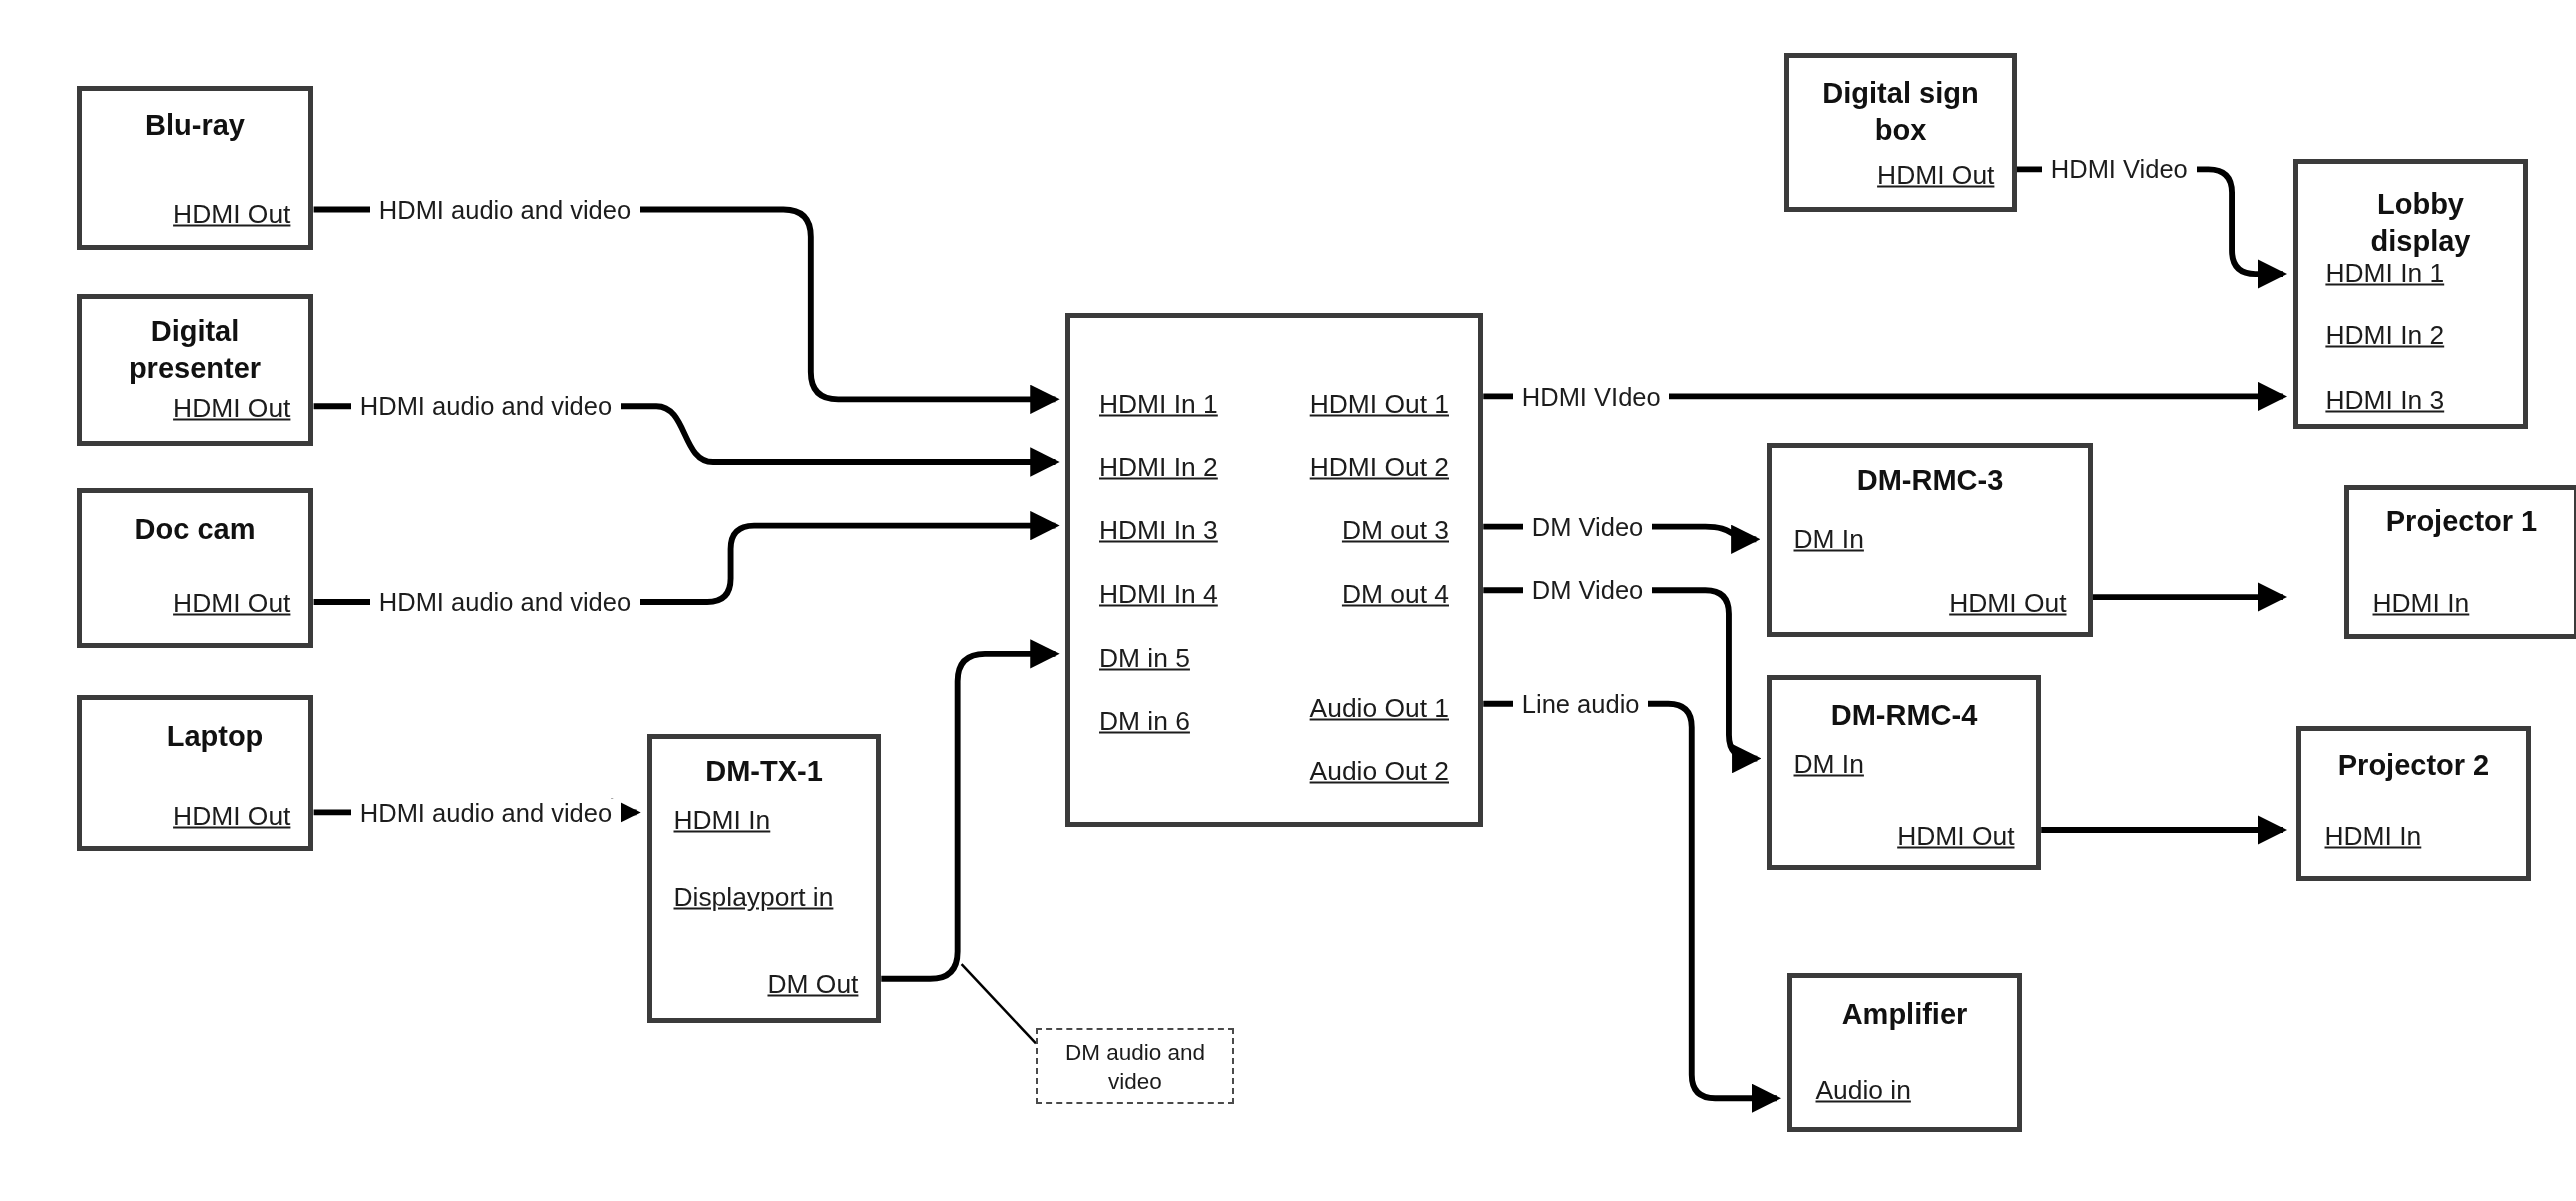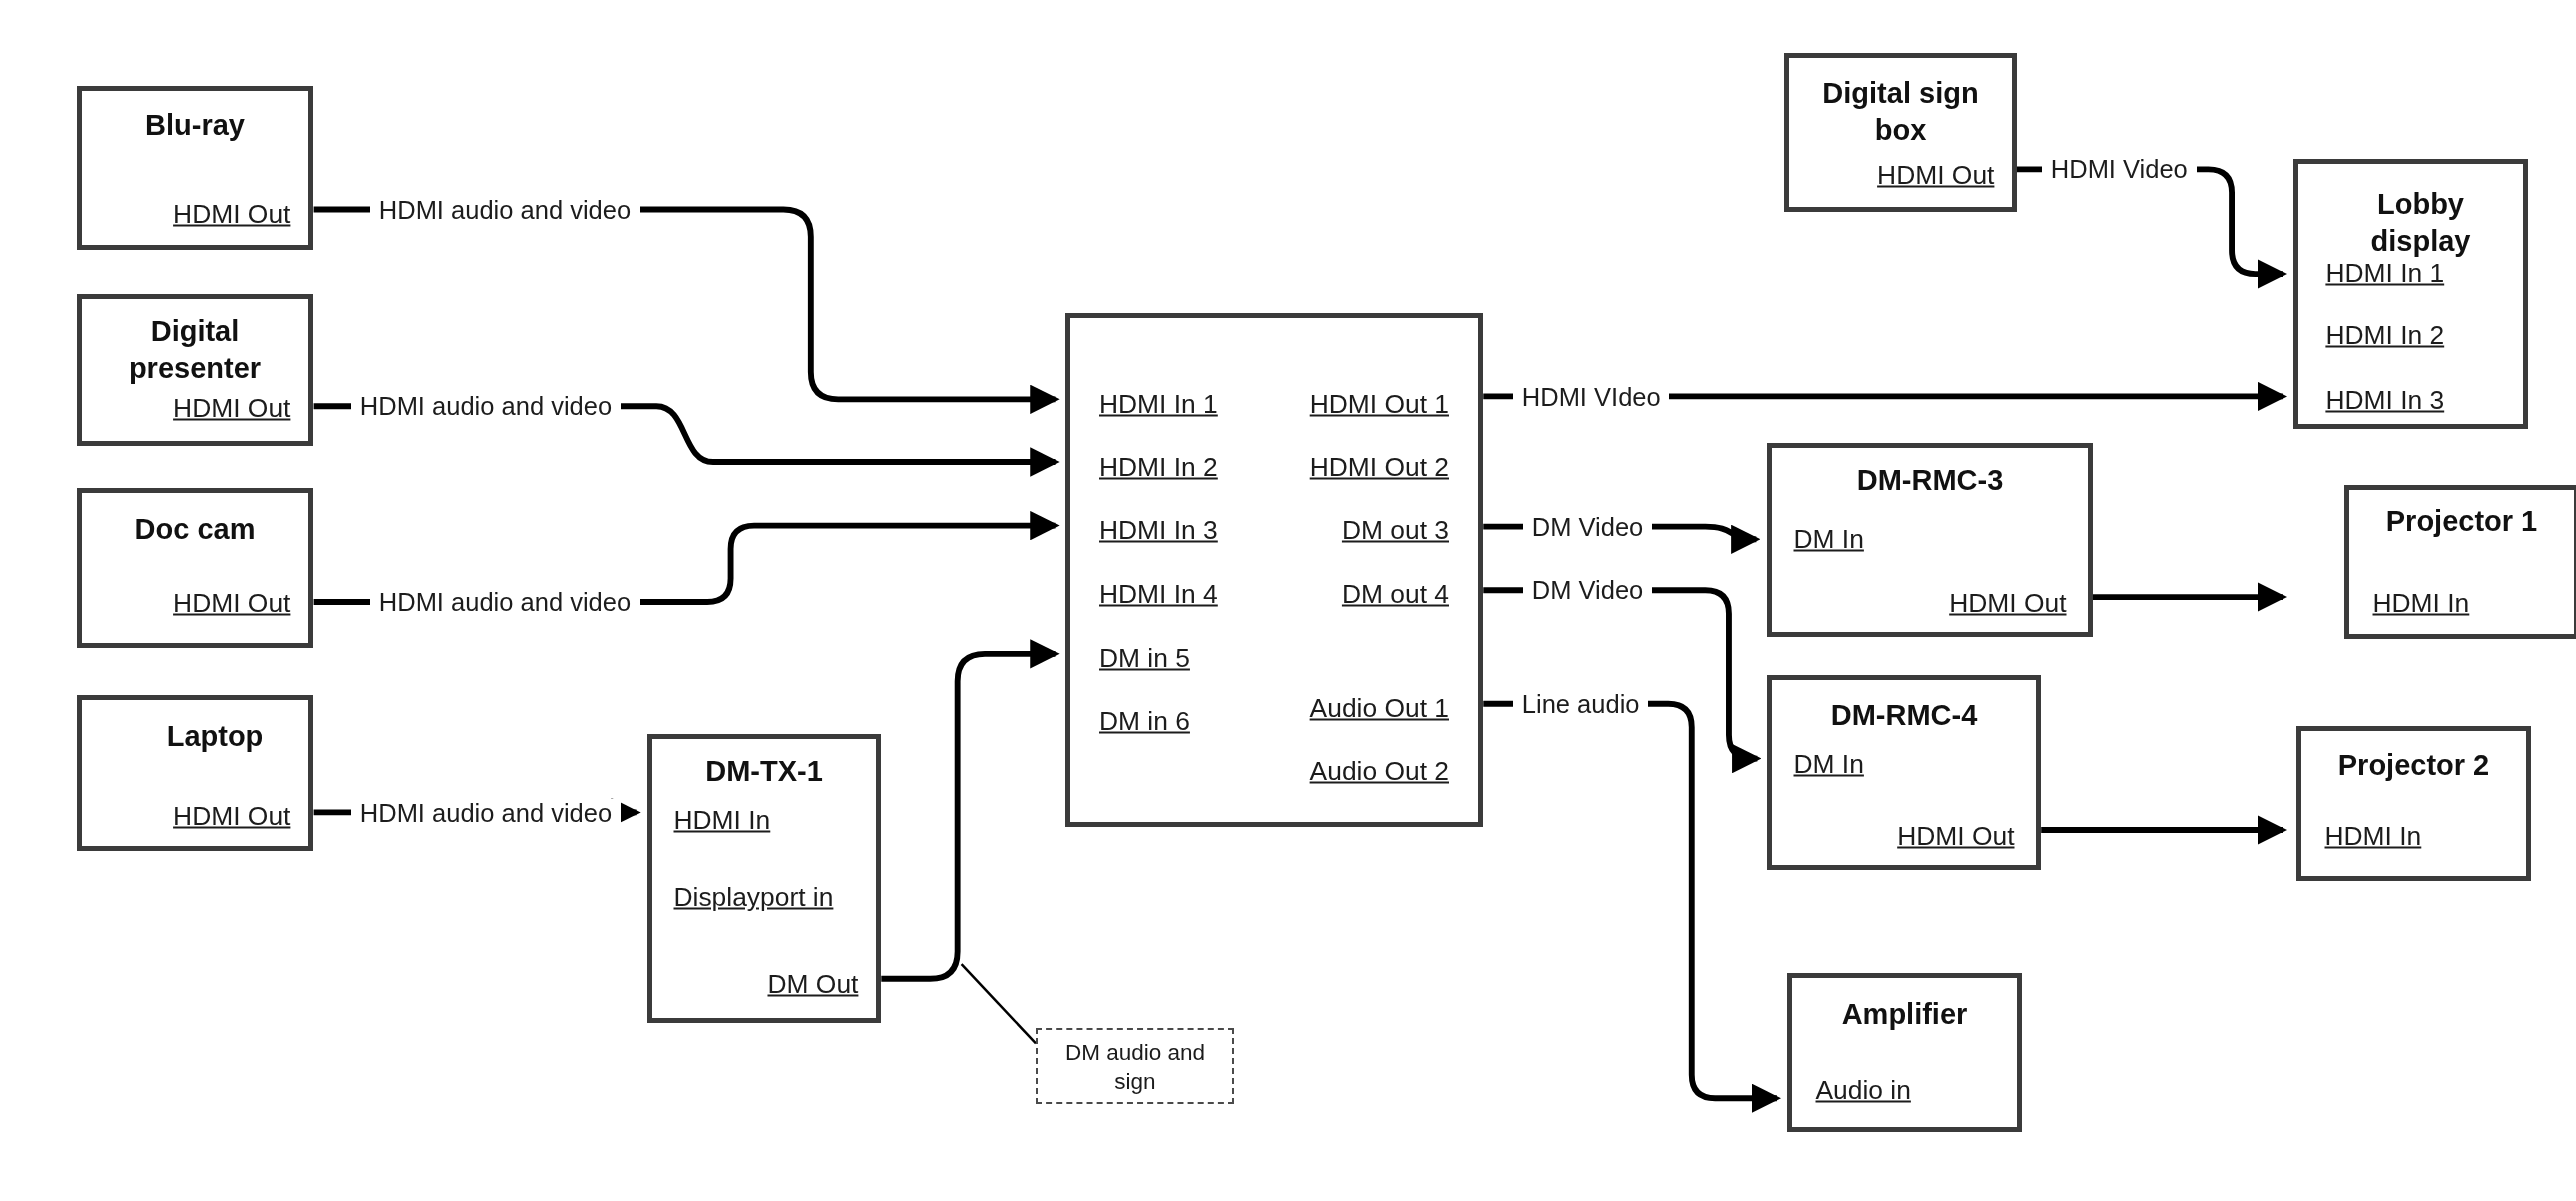--- a/index.html
+++ b/index.html
@@ -183,16 +183,16 @@
   <div class="wire-label" style="left:351px; top:406px;">HDMI audio and video</div>
   <div class="wire-label" style="left:370px; top:602px;">HDMI audio and video</div>
   <div class="wire-label" style="left:351px; top:813px;">HDMI audio and video</div>
   <div class="wire-label" style="left:1513px; top:397px;">HDMI VIdeo</div>
   <div class="wire-label" style="left:1523px; top:527px;">DM Video</div>
   <div class="wire-label" style="left:1523px; top:590px;">DM Video</div>
   <div class="wire-label" style="left:1513px; top:704px;">Line audio</div>
   <div class="wire-label" style="left:2042px; top:169px;">HDMI Video</div>
 
   <div class="callout" style="left:1036px; top:1028px; width:198px; height:76px;">DM audio and
-sign</div>
+video</div>
 
 </div>
 
 
 </body></html>

